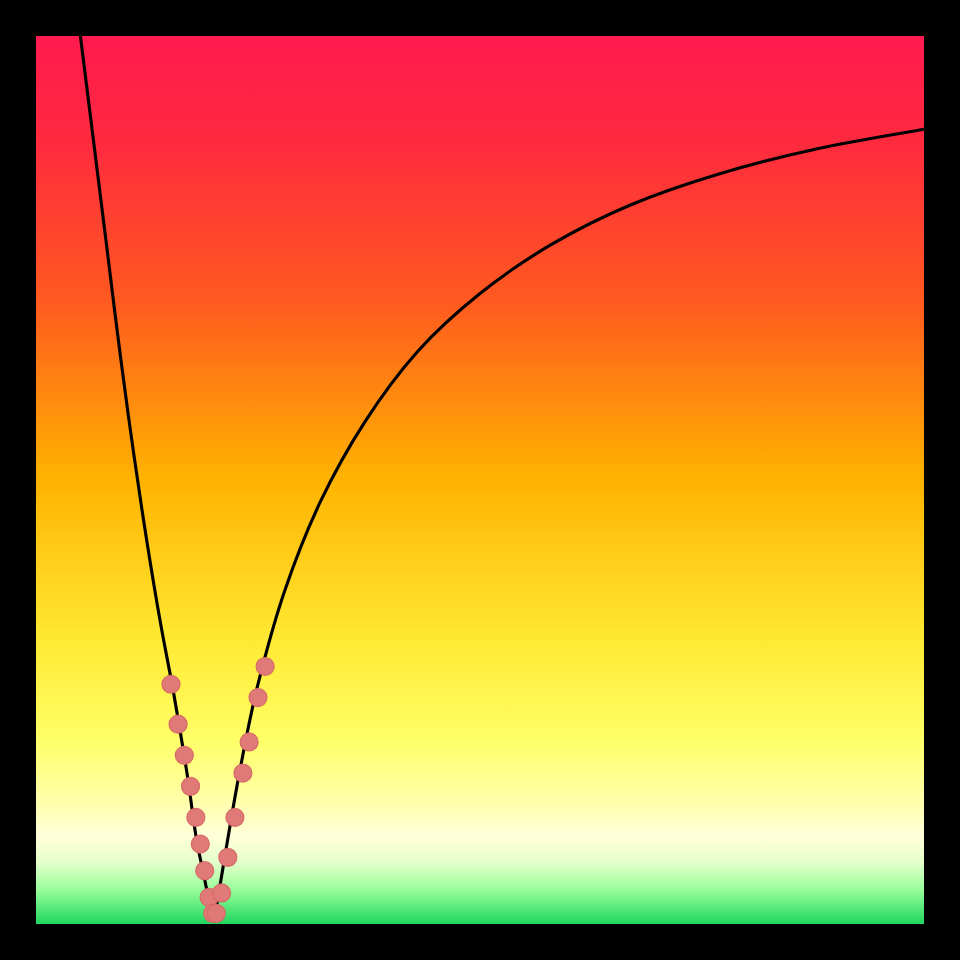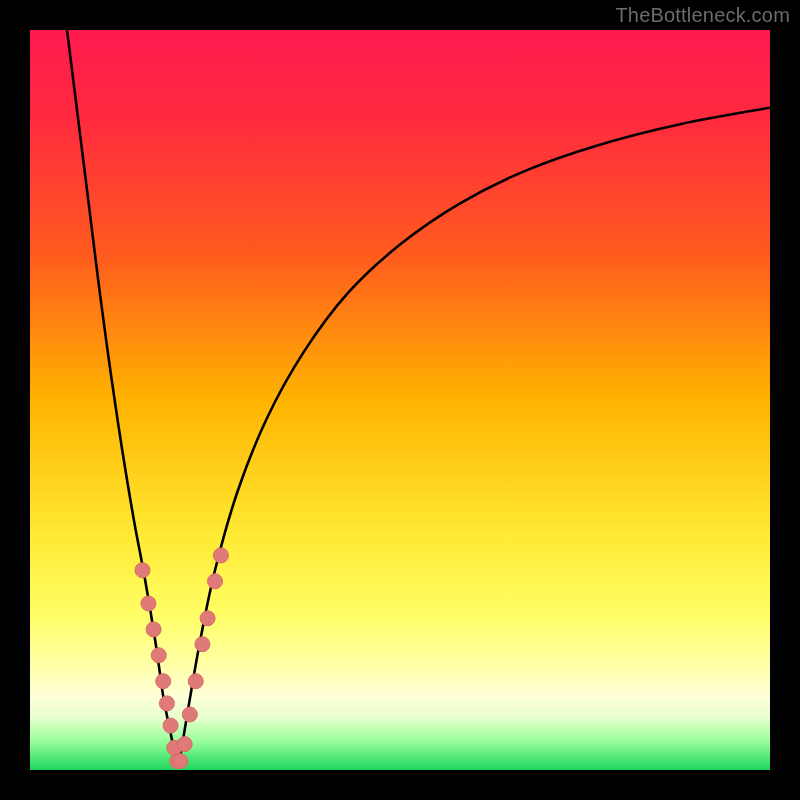--- a/index.html
+++ b/index.html
@@ -83,14 +83,13 @@
           <circle cx="154.66" cy="714.10" r="7.5" fill="#e07a78" stroke="#d86a68" stroke-width="1"></circle>
           <circle cx="159.84" cy="684.50" r="7.5" fill="#e07a78" stroke="#d86a68" stroke-width="1"></circle>
           <circle cx="165.76" cy="651.20" r="7.5" fill="#e07a78" stroke="#d86a68" stroke-width="1"></circle>
           <circle cx="172.42" cy="614.20" r="7.5" fill="#e07a78" stroke="#d86a68" stroke-width="1"></circle>
           <circle cx="177.60" cy="588.30" r="7.5" fill="#e07a78" stroke="#d86a68" stroke-width="1"></circle>
           <circle cx="185.00" cy="551.30" r="7.5" fill="#e07a78" stroke="#d86a68" stroke-width="1"></circle>
           <circle cx="190.92" cy="525.40" r="7.5" fill="#e07a78" stroke="#d86a68" stroke-width="1"></circle>
         </g>
     </svg>
   </div>
-  <div class="watermark">TheBottleneck.com</div>
 </div>
 
 </body></html>

